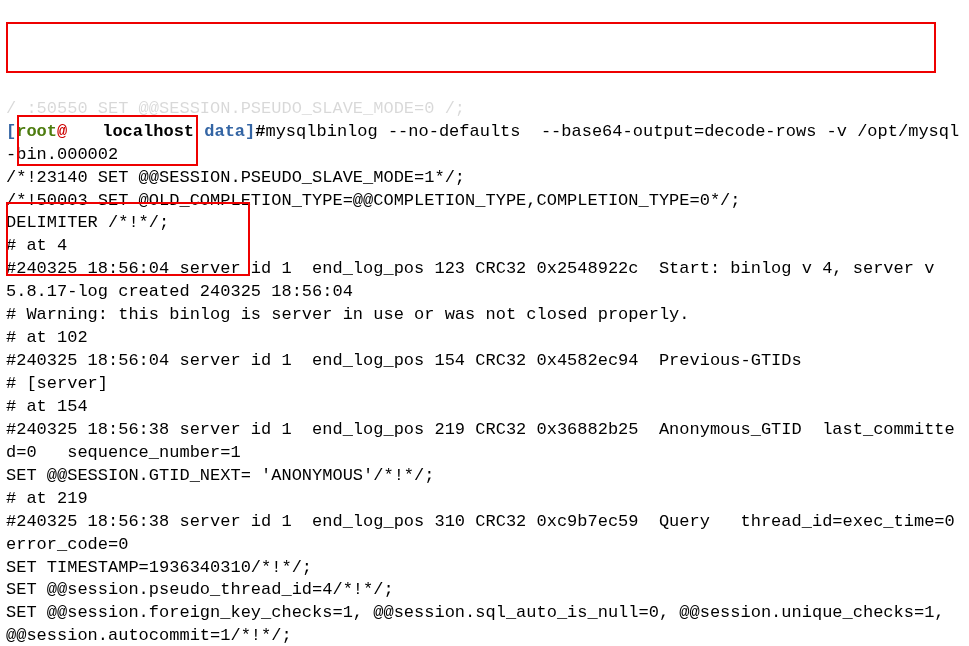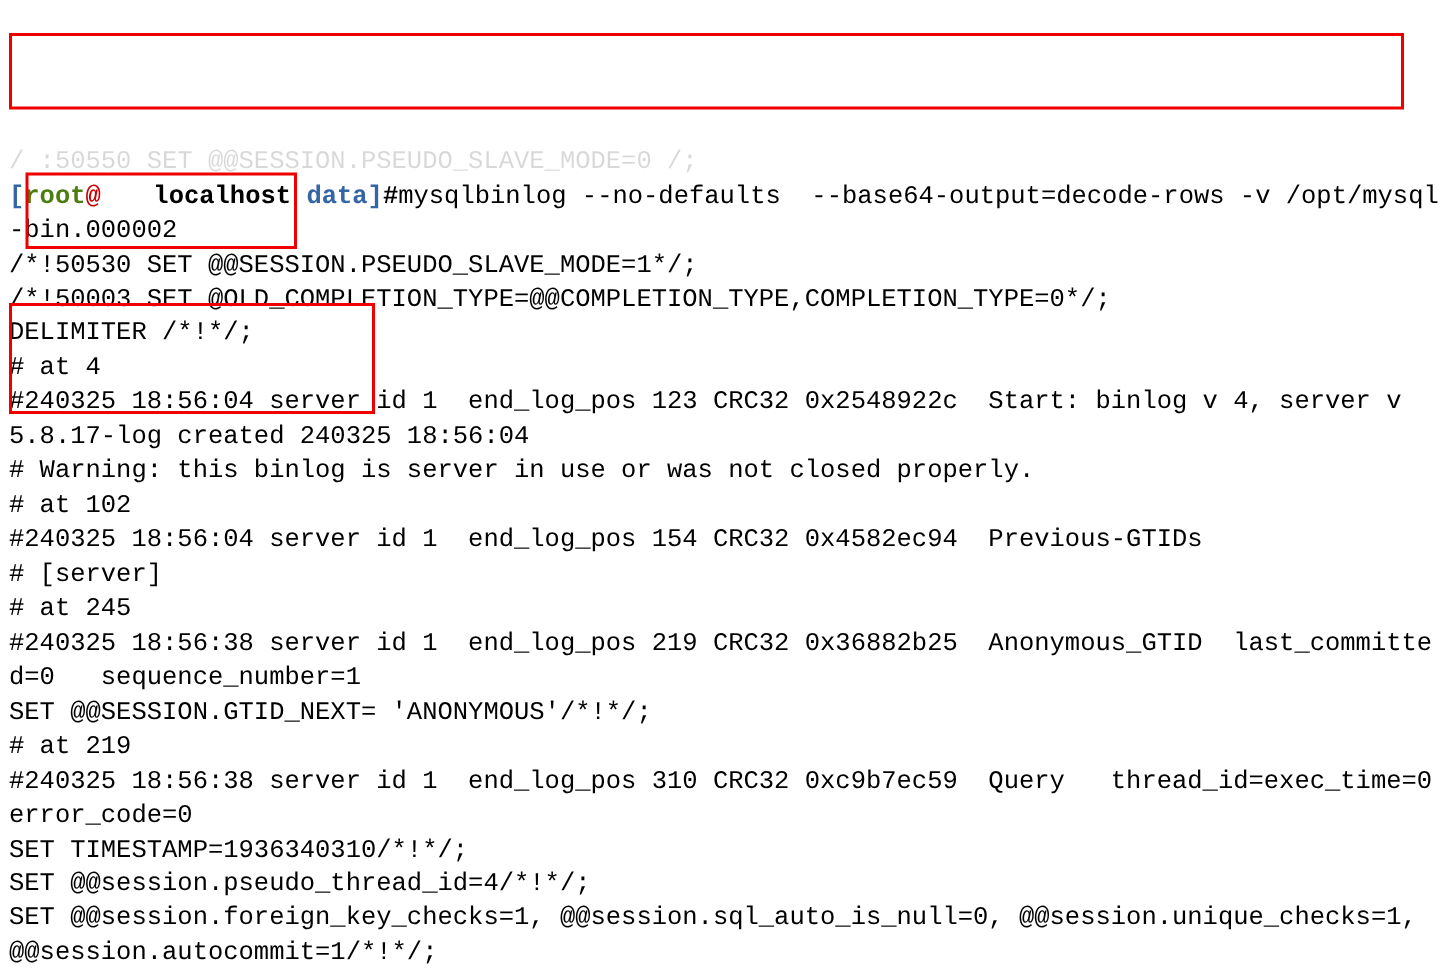--- a/index.html
+++ b/index.html
@@ -27,30 +27,30 @@
       pointer-events: none;
     }
   </style>
 </head>
 <body>
 
 
 
 <div><span style="opacity:0.15">/ :50550 SET @@SESSION.PSEUDO_SLAVE_MODE=0 /;</span>
 <span><span class="prompt-bracket">[</span><span class="prompt-user">root</span><span class="prompt-at">@</span><span class="prompt-host">localhost </span><span class="prompt-path">data</span><span class="prompt-bracket">]</span><span class="prompt-hash">#</span></span><span>mysqlbinlog --no-defaults  --base64-output=decode-rows -v /opt/mysql-bin.000002</span>
-<span>/*!50530 SET @@SESSION.PSEUDO_SLAVE_MODE=1*/;</span>
+<span>/*!23140 SET @@SESSION.PSEUDO_SLAVE_MODE=1*/;</span>
 <span>/*!50003 SET @OLD_COMPLETION_TYPE=@@COMPLETION_TYPE,COMPLETION_TYPE=0*/;</span>
 <span>DELIMITER /*!*/;</span>
 <span># at 4</span>
 <span>#240325 18:56:04 server id 1  end_log_pos 123 CRC32 0x2548922c  Start: binlog v 4, server v 5.8.17-log created 240325 18:56:04</span>
 <span># Warning: this binlog is server in use or was not closed properly.</span>
 <span># at 102</span>
 <span>#240325 18:56:04 server id 1  end_log_pos 154 CRC32 0x4582ec94  Previous-GTIDs</span>
 <span># [server]</span>
-<span># at 245</span>
+<span># at 154</span>
 <span>#240325 18:56:38 server id 1  end_log_pos 219 CRC32 0x36882b25  Anonymous_GTID  last_committed=0   sequence_number=1</span>
 <span>SET @@SESSION.GTID_NEXT= 'ANONYMOUS'/*!*/;</span>
 <span># at 219</span>
 <span>#240325 18:56:38 server id 1  end_log_pos 310 CRC32 0xc9b7ec59  Query   thread_id=exec_time=0     error_code=0</span>
 <span>SET TIMESTAMP=1936340310/*!*/;</span>
 <span>SET @@session.pseudo_thread_id=4/*!*/;</span>
 <span>SET @@session.foreign_key_checks=1, @@session.sql_auto_is_null=0, @@session.unique_checks=1, @@session.autocommit=1/*!*/;</span>
 
 
 

